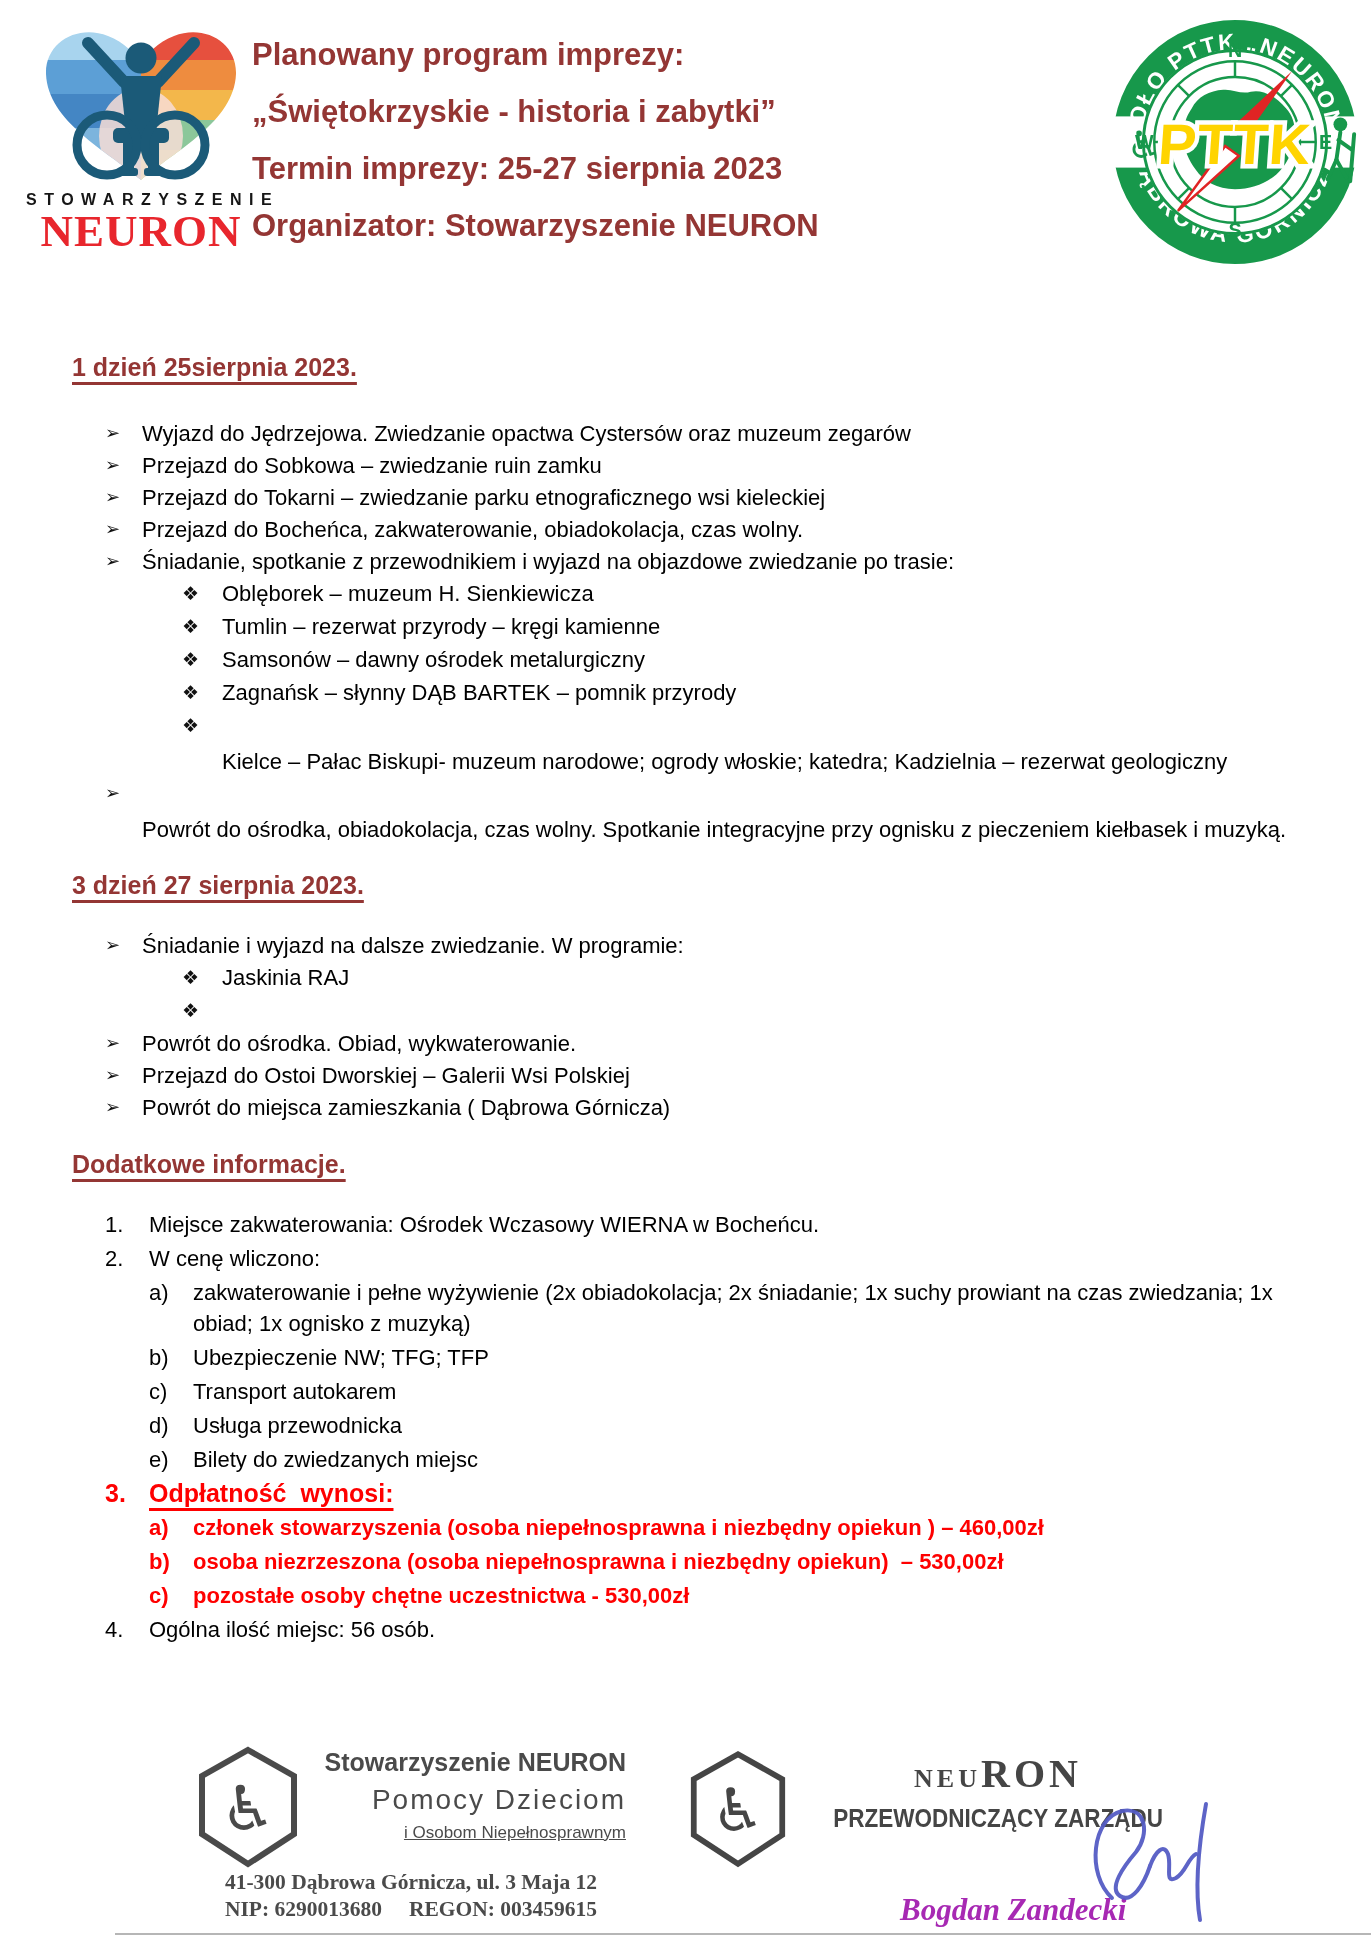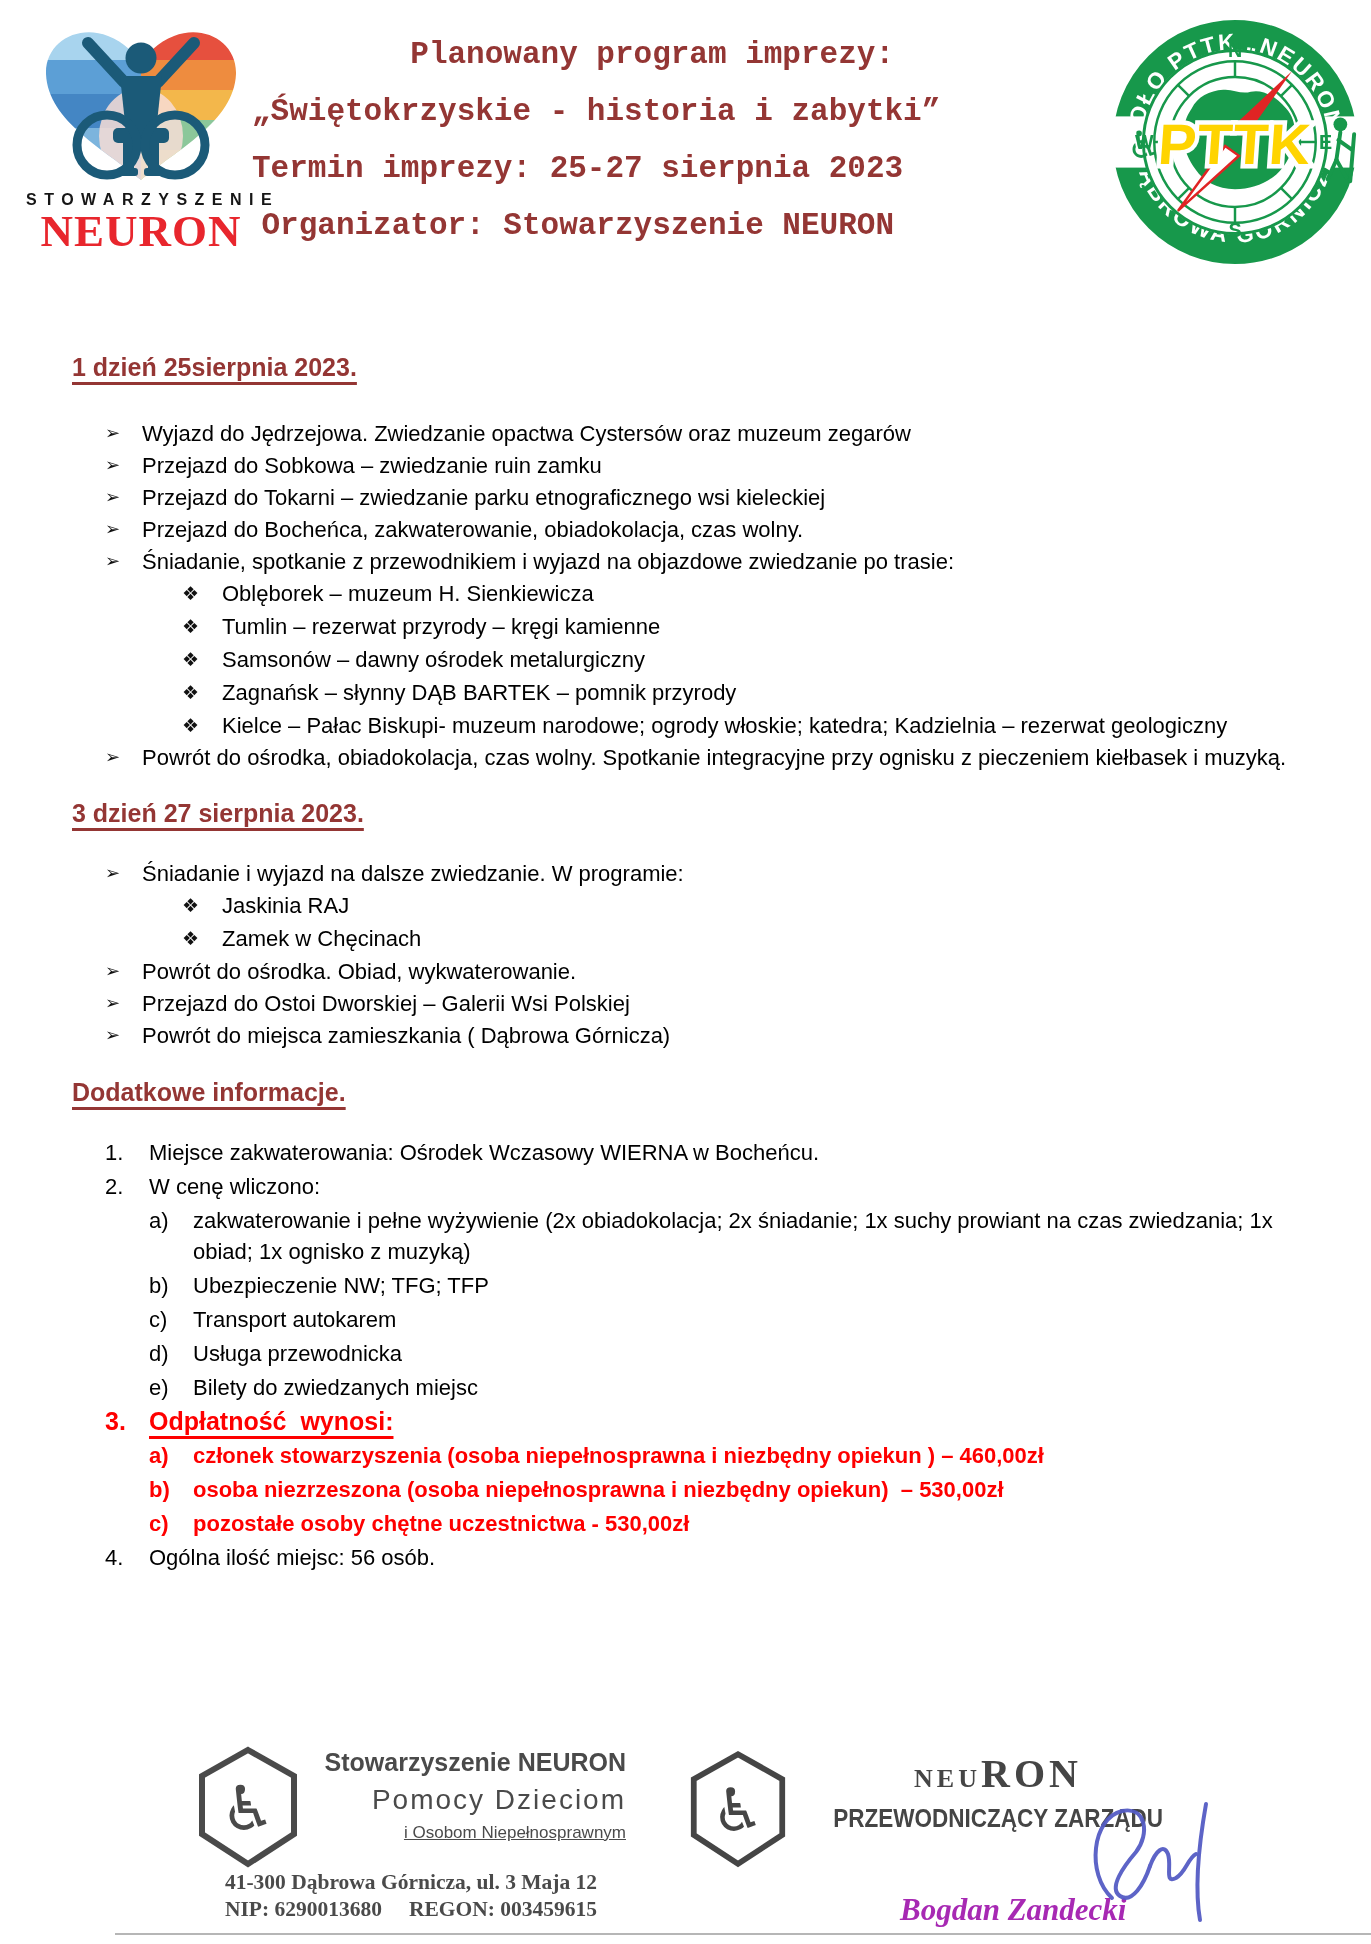--- a/index.html
+++ b/index.html
@@ -5,37 +5,37 @@
   html,body{margin:0;padding:0;background:#e8e8e8;}
   .page{position:relative;width:1371px;height:1944px;margin:0 auto;background:#ffffff;
         font-family:"Liberation Sans","DejaVu Sans",sans-serif;color:#000;overflow:hidden;}
 
   
   .neuron-logo{position:absolute;left:26px;top:18px;width:230px;height:250px;text-align:center;}
   .heart-svg{width:212px;height:170px;display:block;margin:0 auto;}
   .stow{font-size:16px;font-weight:bold;letter-spacing:7.5px;color:#161616;margin-top:3px;white-space:nowrap;}
   .neuron-name{font-family:"Liberation Serif","DejaVu Serif",serif;font-weight:bold;font-size:45px;line-height:1.0;
                color:#e8262d;letter-spacing:1px;}
-  .title-block{position:absolute;left:252px;width:642px;top:26px;text-align:right;
-               color:#943634;font-weight:bold;font-size:31px;font-family:Liberation Mono, monospace;}
+  .title-block{position:absolute;left:252px;width:642px;top:26px;text-align:left;
+               color:#943634;font-weight:bold;font-size:31px;}
   .title-line{line-height:57px;white-space:nowrap;}
   .pttk-logo{position:absolute;right:8px;top:14px;width:256px;height:256px;}
 
   
   .content{position:absolute;left:72px;top:352px;width:1240px;font-size:22px;}
   .day-h{font-size:25px;line-height:30px;font-weight:bold;color:#943634;margin:0 0 36px 0;
          text-decoration:underline;text-decoration-thickness:3px;text-underline-offset:6px;}
   .day-h.mt{margin-top:26px;margin-bottom:30px;}
   .info-h{margin-top:28px;margin-bottom:22px;}
   .brow{display:flex;line-height:31px;margin:0 0 1px 0;padding-left:33px;}
   .brow .mk{flex:none;width:37px;font-size:18px;color:#111;}
   .brow .tx{flex:1;}
   .srow{padding-left:110px;margin-bottom:2px;}
   .srow .mk{width:40px;font-size:19px;}
-  .just{text-align:justify;}
+  .just{text-align:justify;margin-top:36px;}
   .wrapb{line-height:29px;}
 
   .irow{display:flex;line-height:31px;margin-bottom:3px;padding-left:33px;}
   .irow .num{flex:none;width:44px;}
   .lrow{padding-left:77px;}
   .lrow .num{width:44px;}
   .red{color:#fe0000;font-weight:bold;}
   .red .tx,.red .num{white-space:pre-wrap;}
   .u-red .tx{font-size:25px;text-decoration:underline;text-decoration-thickness:3px;text-underline-offset:6px;}
   .u-red .num{font-size:25px;}
@@ -218,21 +218,20 @@
     <div class="brow">
       <span class="mk">➢</span>
       <span class="tx">Śniadanie i wyjazd na dalsze zwiedzanie. W programie:</span>
       </div>
     <div class="brow srow">
       <span class="mk">❖</span>
       <span class="tx">Jaskinia RAJ</span>
       </div>
     <div class="brow srow">
       <span class="mk">❖</span>
-      <span class="tx">Zamek w Chęcinach</span>
       </div>
     <div class="brow">
       <span class="mk">➢</span>
       <span class="tx">Powrót do ośrodka. Obiad, wykwaterowanie.</span>
       </div>
     <div class="brow">
       <span class="mk">➢</span>
       <span class="tx">Przejazd do Ostoi Dworskiej – Galerii Wsi Polskiej</span>
       </div>
     <div class="brow">

